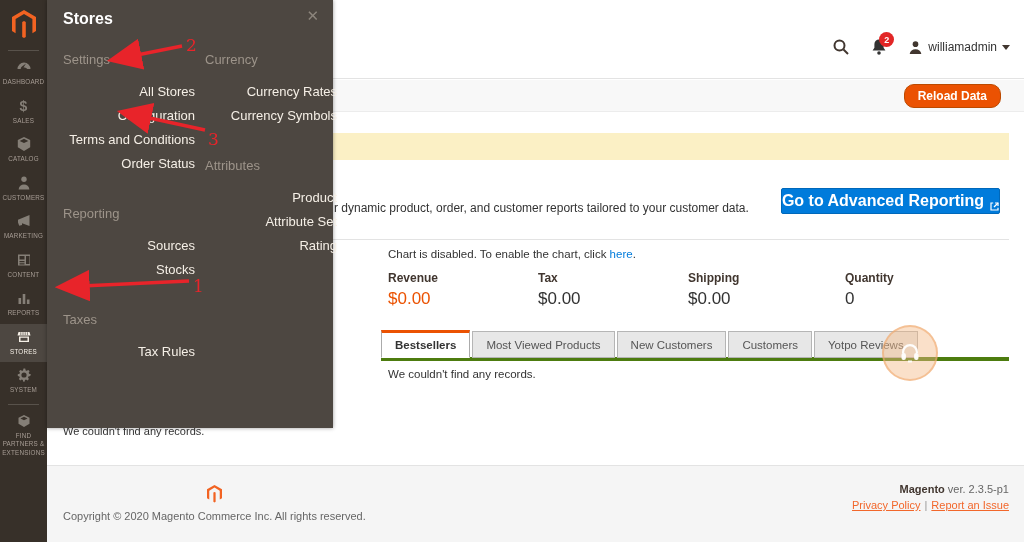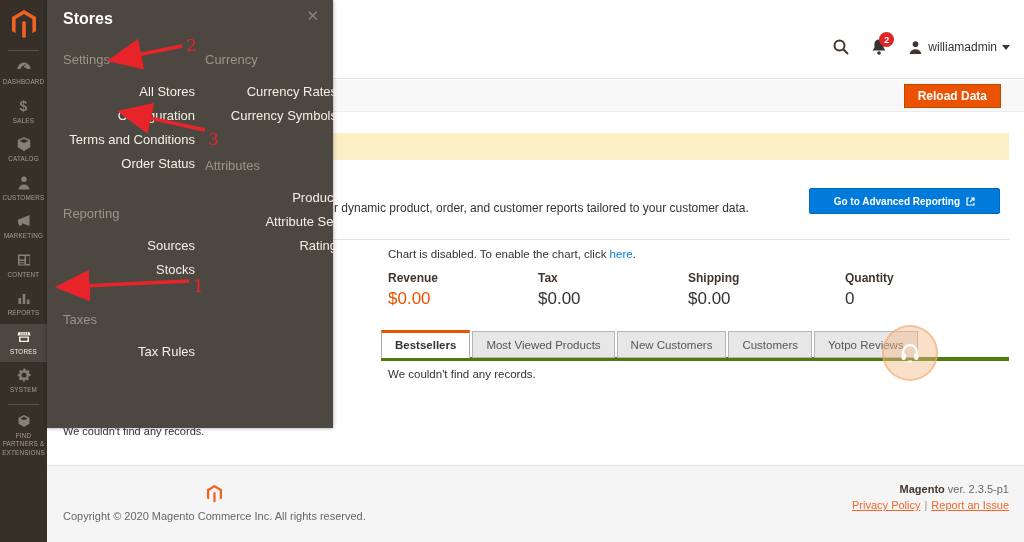--- a/index.html
+++ b/index.html
@@ -18,29 +18,29 @@
   .bell-wrap { position:relative; width:18px; height:18px; }
   .badge { position:absolute; top:-6px; left:9px; min-width:15px; height:15px; padding:0 3px;
            background:#e22626; color:#fff; border-radius:8px; font-size:9px; font-weight:bold;
            display:flex; align-items:center; justify-content:center; }
   .user-wrap { display:flex; align-items:center; gap:5px; cursor:pointer; }
   .username { font-size:12px; color:#333; }
   .caret-down { width:0; height:0; border-left:4px solid transparent; border-right:4px solid transparent; border-top:5px solid #41362f; }
 
   .actions-row { position:absolute; left:0; right:0; top:80px; height:32px; background:#f8f8f8; border-bottom:1px solid #ececec; }
   .reload-btn { position:absolute; right:23px; top:4px; height:24px; padding:3px 13px;
-                background:#eb5202; color:#fff; border:1px solid #bc4a00; border-radius:0;
+                background:#eb5202; color:#fff; border:1px solid #bc4a00; border-radius:10px;
                 font-size:12px; font-weight:bold; font-family:inherit; cursor:pointer; display:flex; align-items:center; }
 
   .notice-bar { position:absolute; left:30px; right:15px; top:133px; height:27px; background:#fbf0c5; }
 
   .report-text { position:absolute; left:287px; top:201px; font-size:12px; color:#333; white-space:nowrap; }
-  .adv-btn { position:absolute; right:24px; top:188px; height:26px; padding:0 24px;
+  .adv-btn { position:absolute; right:24px; top:188px; height:26px; padding:0 0;
              background:#007bdb; color:#fff; border:1px solid #0068ba; border-radius:2px;
-             font-size:10px; font-weight:bold; font-family:inherit; cursor:pointer;
+             font-size:16px; font-weight:bold; font-family:inherit; cursor:pointer;
              display:flex; align-items:center; gap:6px; }
   .ext-icon { width:9px; height:9px; display:inline-block; }
 
   .section-rule { position:absolute; left:30px; right:15px; top:239px; border-top:1px solid #e3e3e3; }
 
   .chart-note { position:absolute; left:341px; top:248px; font-size:11.5px; color:#333; }
   .chart-note a { color:#007bdb; text-decoration:none; cursor:pointer; }
 
   .totals { position:absolute; left:341px; top:271px; right:15px; height:46px; }
   .total-col { position:absolute; top:0; width:150px; }

